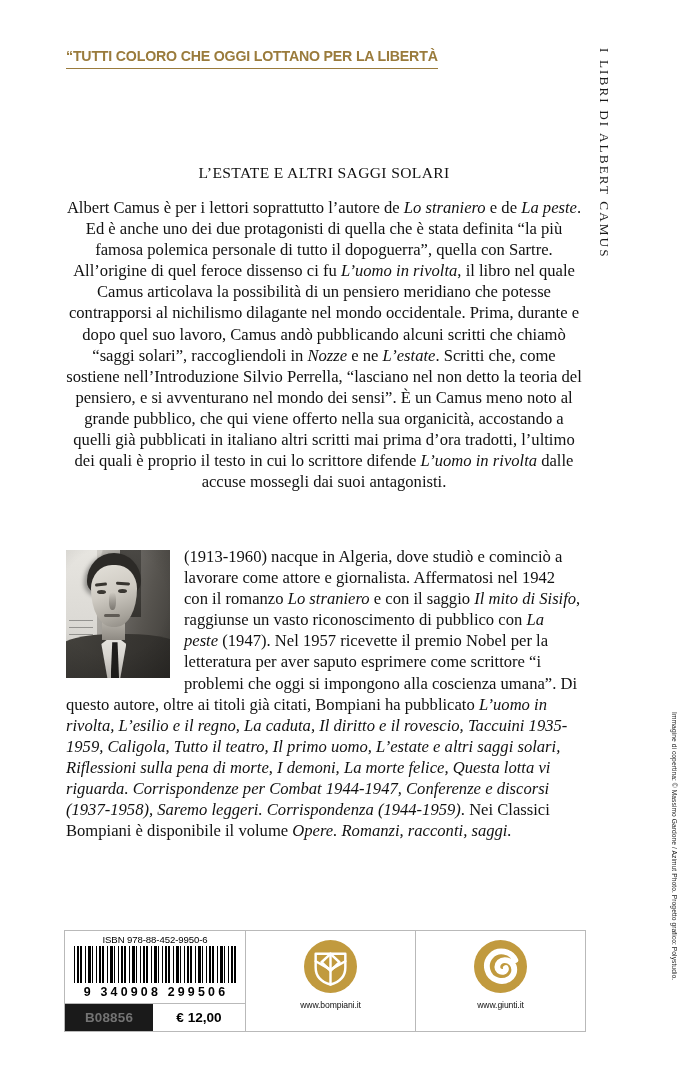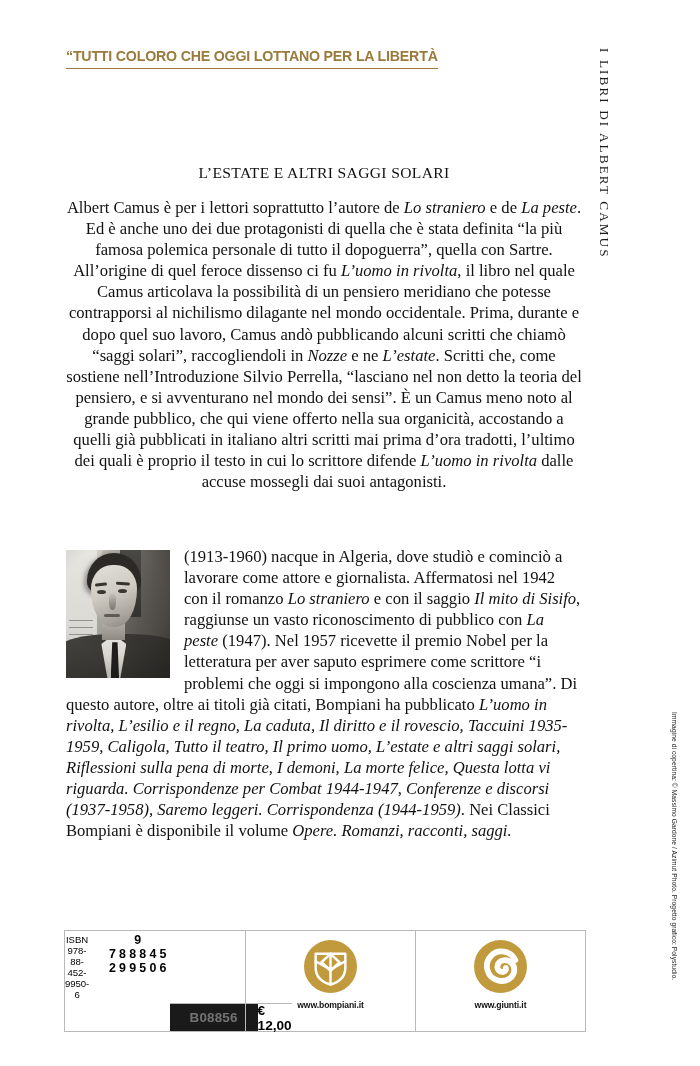--- a/index.html
+++ b/index.html
@@ -207,20 +207,21 @@
     box-sizing: border-box;
     background: #fff;
   }
   .cell { box-sizing: border-box; }
   .cell + .cell { border-left: 1px solid #b9b9b9; }
 
   
   .barcode-cell {
     width: 180px;
     display: flex;
+    flex-direction: column;
     padding: 0;
   }
   .isbn-text {
     font-family: "Liberation Sans", sans-serif;
     font-size: 9.6px;
     letter-spacing: -0.1px;
     text-align: center;
     padding: 3px 0 1px;
     color: #000;
   }
@@ -293,21 +294,21 @@
   .logo-cell {
     flex: 1;
     display: flex;
     flex-direction: column;
     align-items: center;
     justify-content: flex-start;
     padding-top: 9px;
   }
   .logo-url {
     font-family: "Liberation Sans", sans-serif;
-    font-weight: bold;
+    font-weight: normal;
     font-size: 8.6px;
     letter-spacing: -0.1px;
     color: #111;
     margin-top: 7px;
   }
   .logo-mark { width: 53px; height: 53px; display: block; }
 </style>
 </head>
 <body>
 
@@ -344,21 +345,21 @@
     <div class="p-vignette"></div>
   </div>
   <div class="bio-body"><span>(1913-1960) nacque in Algeria, dove studiò e cominciò a lavorare come attore e giornalista. Affermatosi nel 1942 con il romanzo </span><em>Lo straniero</em><span> e con il saggio </span><em>Il mito di Sisifo</em><span>, raggiunse un vasto riconoscimento di pubblico con </span><em>La peste</em><span> (1947). Nel 1957 ricevette il premio Nobel per la letteratura per aver saputo esprimere come scrittore “i problemi che oggi si impongono alla coscienza umana”. Di questo autore, oltre ai titoli già citati, Bompiani ha pubblicato </span><em>L’uomo in rivolta, L’esilio e il regno, La caduta, Il diritto e il rovescio, Taccuini 1935-1959, Caligola, Tutto il teatro, Il primo uomo, L’estate e altri saggi solari, Riflessioni sulla pena di morte, I demoni, La morte felice, Questa lotta vi riguarda. Corrispondenze per Combat 1944-1947, Conferenze e discorsi (1937-1958), Saremo leggeri. Corrispondenza (1944-1959)</em><span>. Nei Classici Bompiani è disponibile il volume </span><em>Opere. Romanzi, racconti, saggi.</em></div>
 </div>
 
 <div class="bottom">
 
   <div class="cell barcode-cell">
     <div class="isbn-text">ISBN 978-88-452-9950-6</div>
     <div class="bars"></div>
-    <div class="bars-digits">9 788845 299506</div>
+    <div class="bars-digits">9 340908 299506</div>
     <div class="price-row">
       <div class="code-box">B08856</div>
       <div class="price-box">€ 12,00</div>
     </div>
   </div>
 
 
   <div class="cell logo-cell">
     <svg class="logo-mark" viewBox="0 0 100 100">
       <circle cx="50" cy="50" r="50" fill="#c19a3e"></circle>

